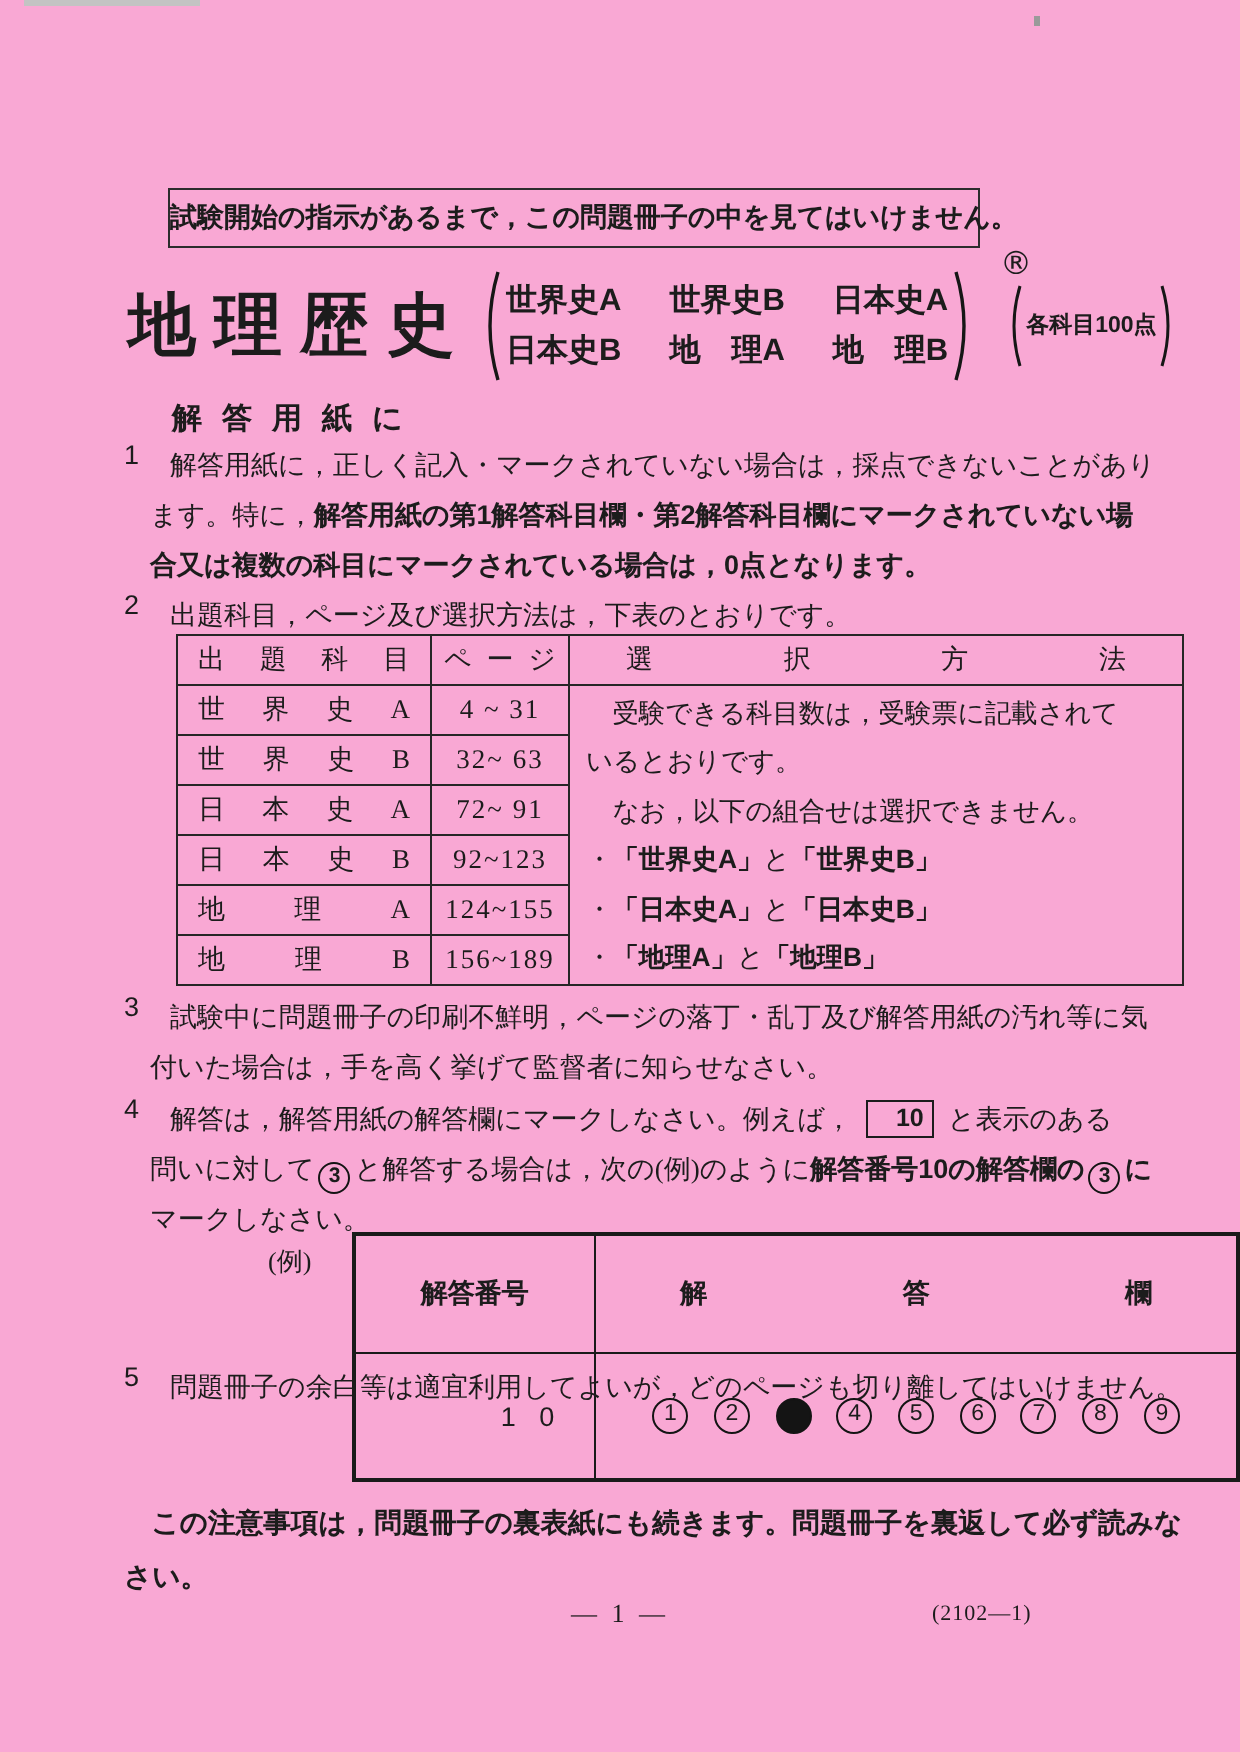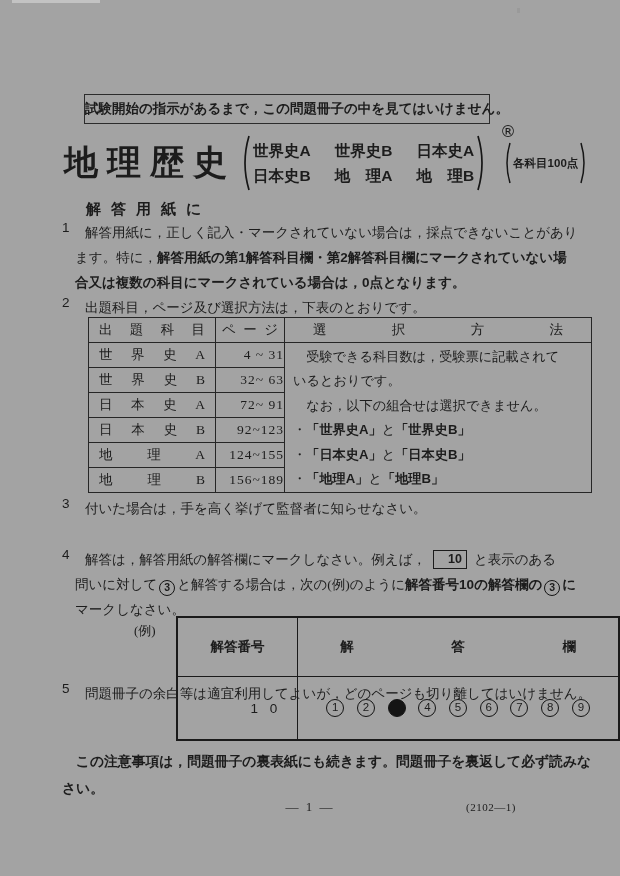--- a/index.html
+++ b/index.html
@@ -1,17 +1,17 @@
 <!DOCTYPE html>
 <html><head>
 <meta charset="utf-8">
 <style>
   html,body{margin:0;padding:0;background:#e8e8e8;}
   .page{
-    position:relative;width:620px;height:876px;background:#a3a3a3;
+    position:relative;width:620px;height:876px;background:#f9a8d4;
     overflow:hidden;color:#1c1c1c;
     font-family:"Liberation Serif",serif;
   }
   
   .artifact-bar{position:absolute;left:12px;top:0;width:88px;height:3px;background:#c3c3c3;}
   .speck{position:absolute;background:#9a9a9a;}
 
   
   .warning-box{
     position:absolute;left:84px;top:94px;width:404px;height:28px;
@@ -70,21 +70,21 @@
   }
   .subject-table td,.subject-table th{
     border:1.6px solid #262626;height:24px;padding:0;font-weight:normal;margin-top:28px;
   }
   .subject-table .col-subject{width:106px;}
   .subject-table .col-page{width:56px;}
   .subject-table .col-method{width:250px;}
   .th-subject,.td-subject{text-align:justify;text-align-last:justify;padding:0 10px !important;}
   .th-page{text-align:justify;text-align-last:justify;padding:0 6px !important;}
   .th-method{text-align:justify;text-align-last:justify;padding:0 28px !important;}
-  .td-page{text-align:right;letter-spacing:1px;}
+  .td-page{text-align:center;letter-spacing:1px;}
   .method-cell{vertical-align:top;padding:2px 8px 0 8px !important;}
   .method-cell .tline{line-height:24.4px;font-size:13.2px;}
 
   
   .example-block{position:absolute;left:134px;top:616px;display:flex;align-items:flex-start;}
   .example-label{font-size:13px;margin-top:6px;white-space:nowrap;}
   .example-table{border-collapse:collapse;margin-left:20px;border:2.5px solid #1a1a1a;}
   .example-table td{border:1.5px solid #1a1a1a;padding:16px;}
   .ex-col1{width:92px;text-align:center;}
   .ex-head td{height:26px;font-size:13.5px;font-family:"Liberation Sans",sans-serif;font-weight:700;}
@@ -220,20 +220,21 @@
     <tr>
       <td class="td-subject">地理B</td>
       <td class="td-page">156~189</td>
     </tr>
   </tbody>
     </table>
 
   <div class="item" id="item3">
     <span class="num">3</span>
     <div class="lines">
+        <div class="tline"><span>試験中に問題冊子の印刷不鮮明，ページの落丁・乱丁及び解答用紙の汚れ等に気</span></div>
         <div class="tline"><span>付いた場合は，手を高く挙げて監督者に知らせなさい。</span></div>
       </div>
   </div>
 
   <div class="item" id="item4">
     <span class="num">4</span>
     <div class="lines">
         <div class="tline"><span>解答は，解答用紙の解答欄にマークしなさい。例えば，</span><span class="numbox">10</span><span>と表示のある</span></div>
         <div class="tline"><span>問いに対して</span><span class="circ">3</span><span>と解答する場合は，次の(例)のように</span><span class="b">解答番号10の解答欄の</span><span class="b circ">3</span><span class="b">に</span></div>
         <div class="tline"><span>マークしなさい。</span></div>

